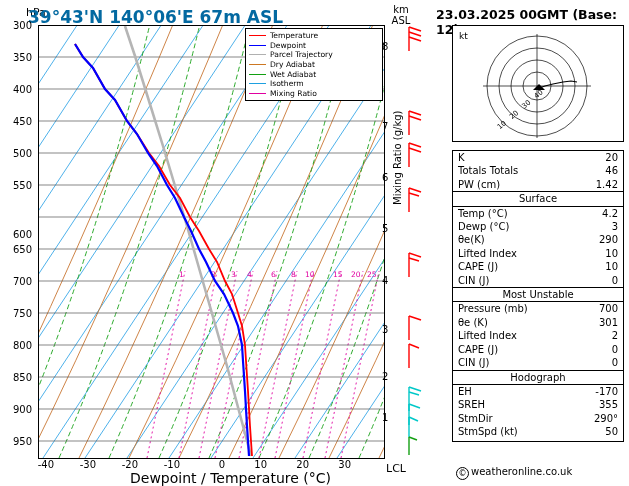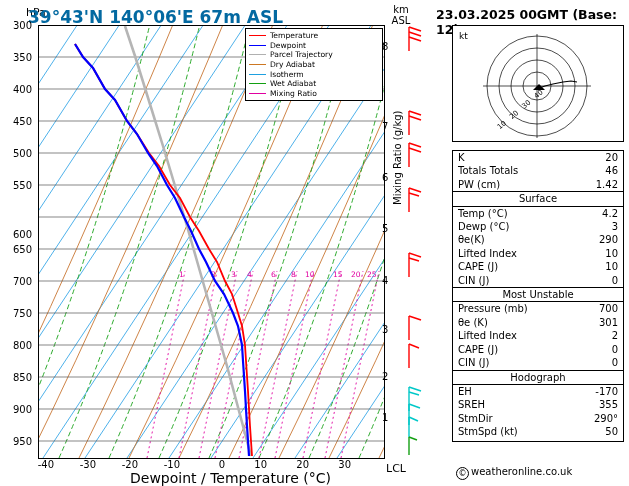--- a/index.html
+++ b/index.html
@@ -170,26 +170,26 @@
       </div>
     <div class="row">
         <span class="sw" style="border-top-color:#b0b0b0"></span>
         <span class="tx">Parcel Trajectory</span>
       </div>
     <div class="row">
         <span class="sw" style="border-top-color:#cc7722"></span>
         <span class="tx">Dry Adiabat</span>
       </div>
     <div class="row">
+        <span class="sw" style="border-top-color:#12a012"></span>
+        <span class="tx">Wet Adiabat</span>
+      </div>
+    <div class="row">
         <span class="sw" style="border-top-color:#1ea0e0"></span>
         <span class="tx">Isotherm</span>
-      </div>
-    <div class="row">
-        <span class="sw" style="border-top-color:#12a012"></span>
-        <span class="tx">Wet Adiabat</span>
       </div>
     <div class="row">
         <span class="sw" style="border-top-color:#e000a0"></span>
         <span class="tx">Mixing Ratio</span>
       </div>
   </div>
 
   <div class="yt" style="left:8px;top:20px">300</div>
   <div class="yt" style="left:8px;top:52px">350</div>
   <div class="yt" style="left:8px;top:84px">400</div>

